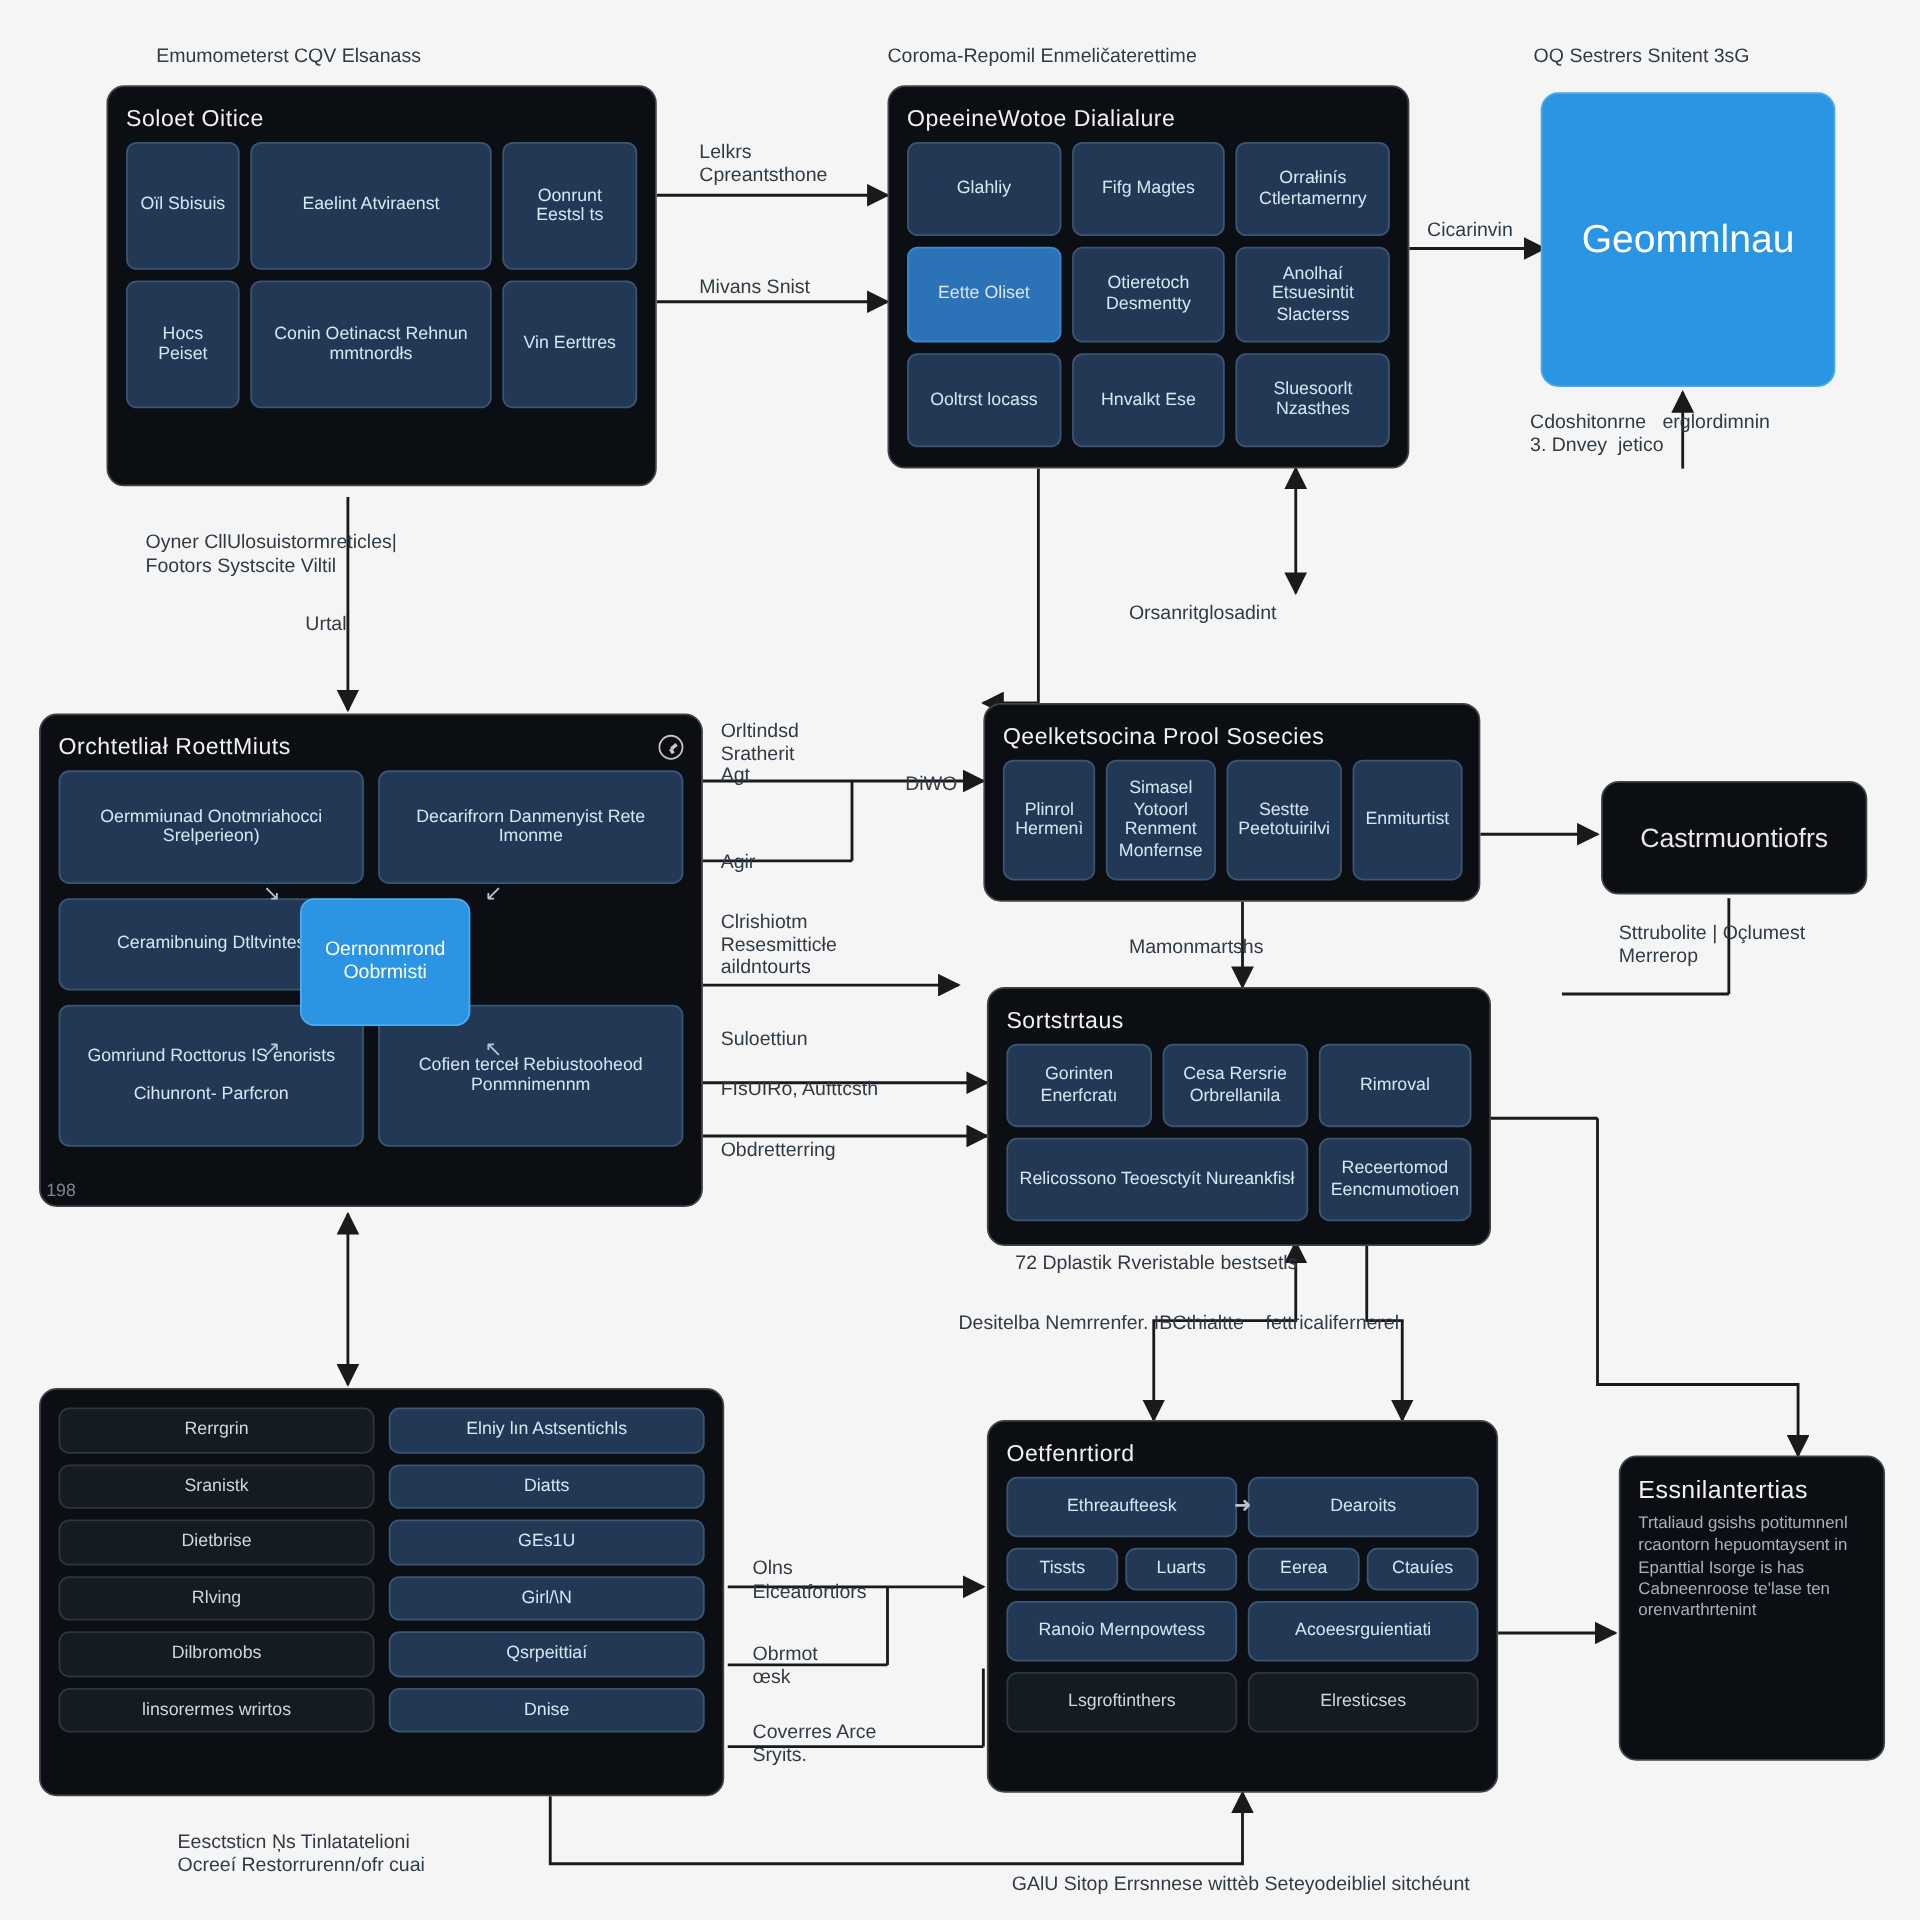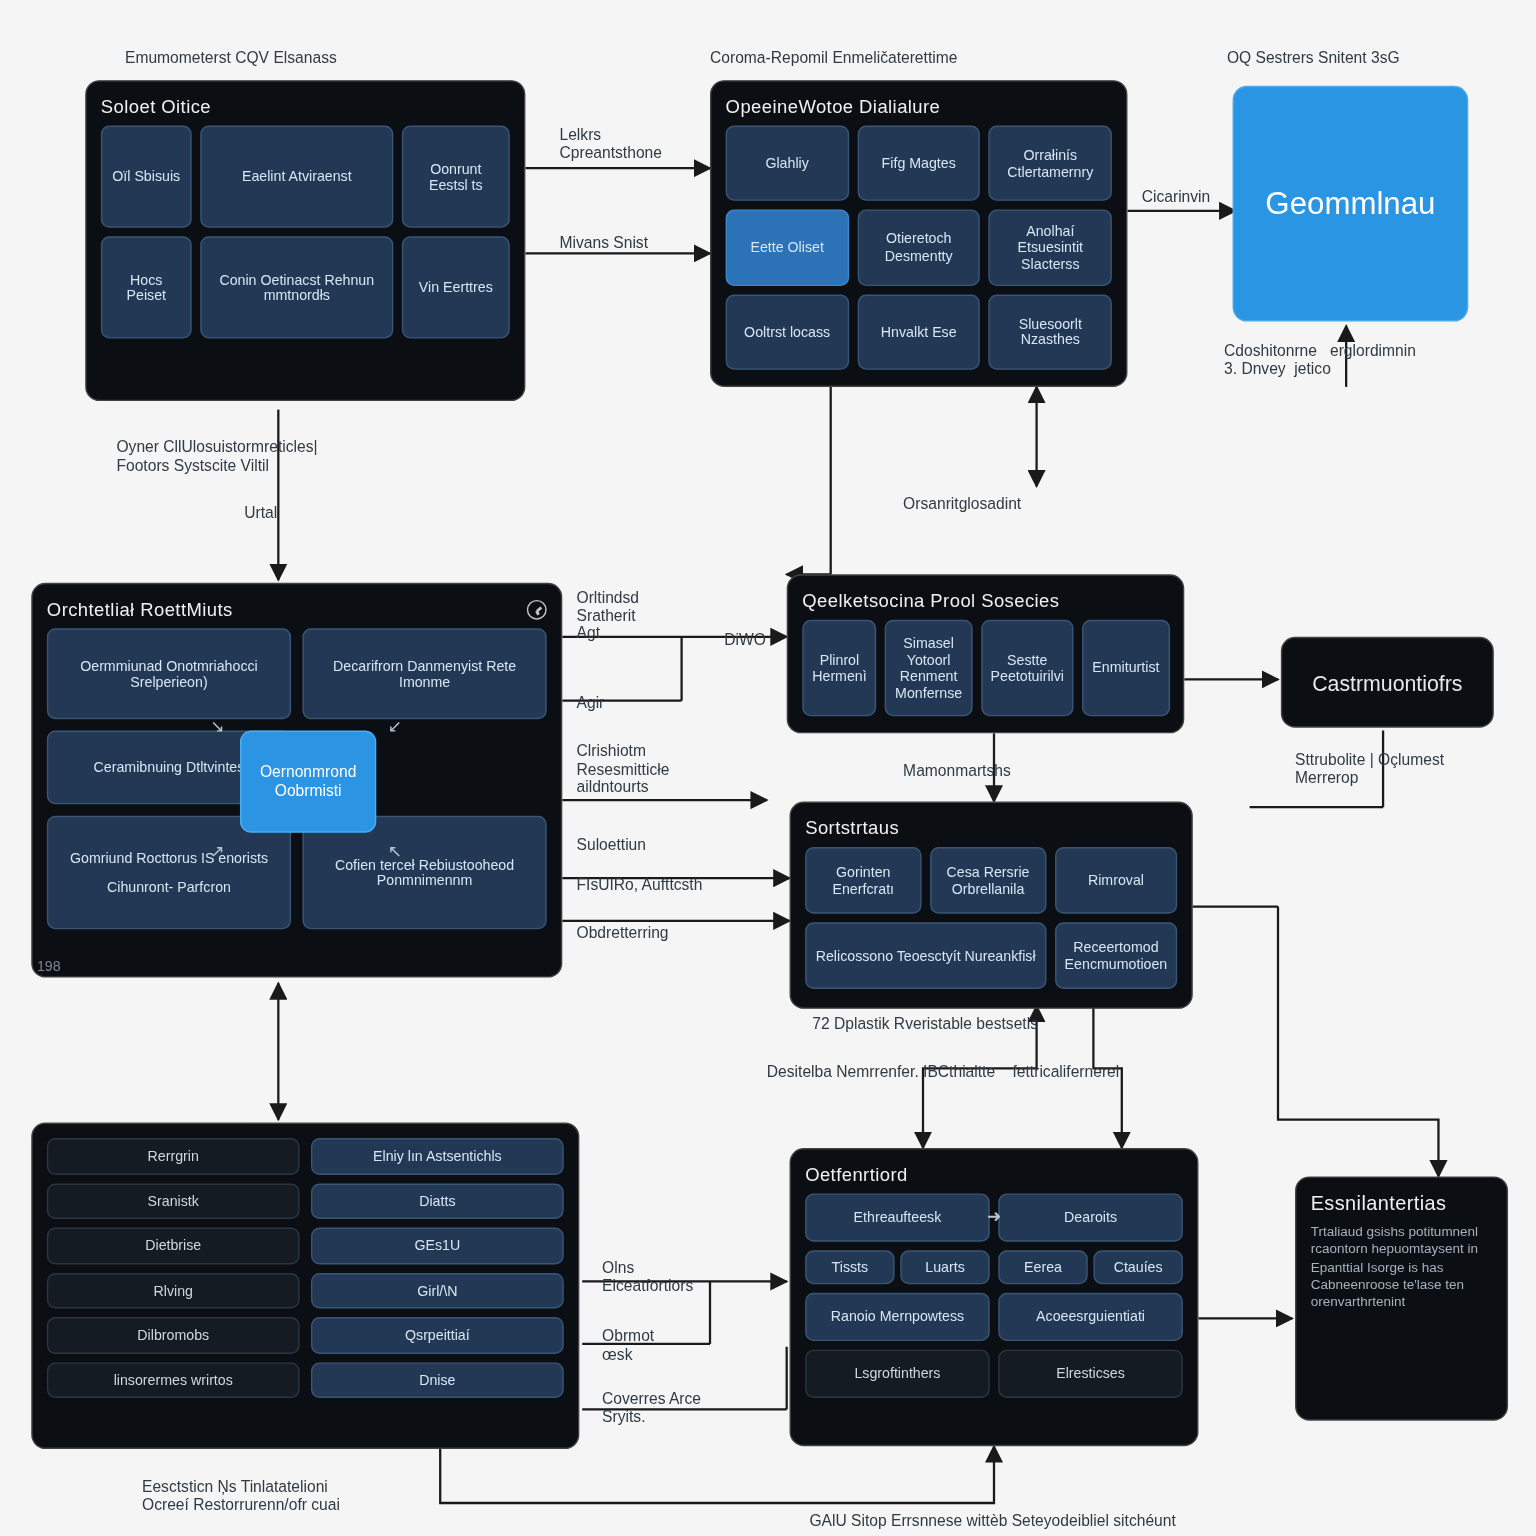--- a/index.html
+++ b/index.html
@@ -4,21 +4,21 @@
 <style>
   * { box-sizing: border-box; margin: 0; padding: 0; }
   body {
     width: 1536px; height: 1536px;
     background: #f5f5f5;
     font-family: Arial, Helvetica, sans-serif;
     position: relative;
     overflow: hidden;
     transform-origin: top left;
   }
-  .stage { position: absolute; inset: 0; margin-top: 12px; }
+  .stage { position: absolute; inset: 0; }
   .stage .content { transform: scale(1.42); transform-origin: top left; position:absolute; inset:0; width:1080px; height:1080px;}
   svg.arrows { position: absolute; inset: 0; width: 1080px; height: 1080px; pointer-events: none; }
   .box {
     position: absolute;
     background: #0b0e13;
     border: 1px solid #424242;
     border-radius: 10px;
     padding: 10px;
     color: #e8e8e8;
     font-size: 11px;

